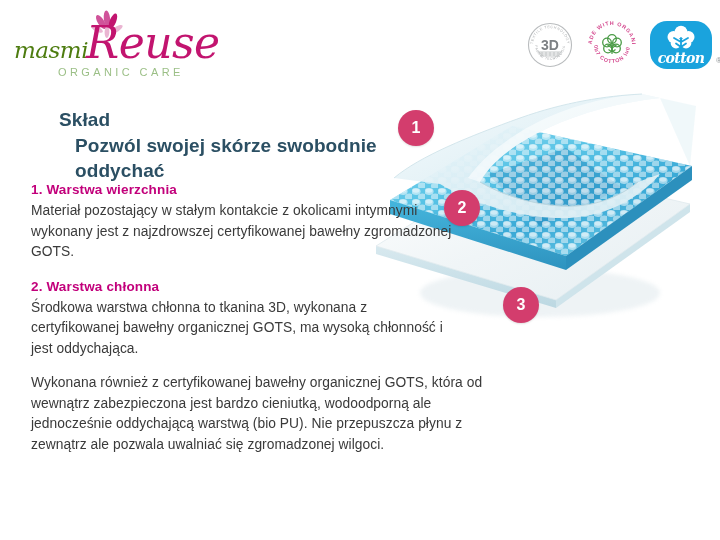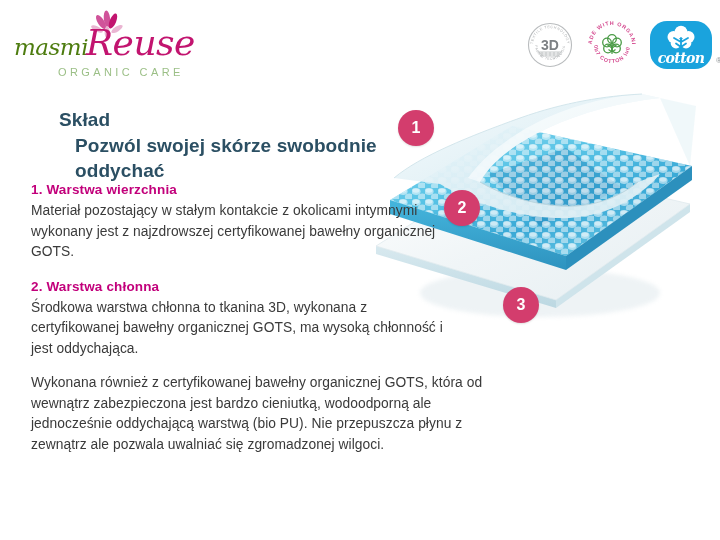--- a/index.html
+++ b/index.html
@@ -15,21 +15,21 @@
   
   .logo{position:absolute;left:14px;top:22px;width:230px;height:62px;}
   .logo-word{position:relative;height:42px;line-height:42px;white-space:nowrap;}
   .logo-masmi{
     font-family:"DejaVu Serif", serif;
     font-style:italic;font-weight:400;font-size:23px;
     color:#4d7c0f;letter-spacing:-0.5px;
   }
   .logo-reuse{
     font-family:"DejaVu Serif", serif;
-    font-style:italic;font-weight:400;font-size:36px;
+    font-style:italic;font-weight:400;font-size:44px;
     color:#c2146f;letter-spacing:-0.5px;margin-left:-2px;
   }
   .logo-sub{
     margin-top:2px;margin-left:44px;
     font-size:11px;letter-spacing:3.4px;color:#9bbf86;font-weight:400;
   }
   .flower{position:absolute;left:74px;top:-12px;width:38px;height:30px;}
 
   
   .badges{position:absolute;right:8px;top:16px;height:58px;display:flex;align-items:center;gap:12px;}
@@ -260,21 +260,21 @@
 
   <div class="h-block">
     <div class="h1">Skład</div>
     <div class="h2">Pozwól swojej skórze swobodnie oddychać</div>
   </div>
 
   <div class="sections">
 
     <div class="sec sec-1">
       <div class="sec-title">1. Warstwa  wierzchnia</div>
-      <div class="sec-body">Materiał pozostający w stałym kontakcie z okolicami intymnymi wykonany jest z najzdrowszej certyfikowanej  bawełny organicznej GOTS.</div>
+      <div class="sec-body">Materiał pozostający w stałym kontakcie z okolicami intymnymi wykonany jest z najzdrowszej certyfikowanej  bawełny zgromadzonej GOTS.</div>
     </div>
 
     <div class="sec sec-2">
       <div class="sec-title">2. Warstwa chłonna</div>
       <div class="sec-body">Środkowa warstwa chłonna to tkanina 3D, wykonana z certyfikowanej  bawełny organicznej GOTS, ma wysoką chłonność i jest oddychająca.</div>
     </div>
 
     <div class="sec sec-3">
       <div class="sec-body">Wykonana również z certyfikowanej bawełny organicznej GOTS, która od wewnątrz zabezpieczona jest  bardzo cieniutką, wodoodporną  ale jednocześnie  oddychającą warstwą (bio PU). Nie przepuszcza płynu z zewnątrz ale pozwala uwalniać się zgromadzonej wilgoci.</div>
     </div>

